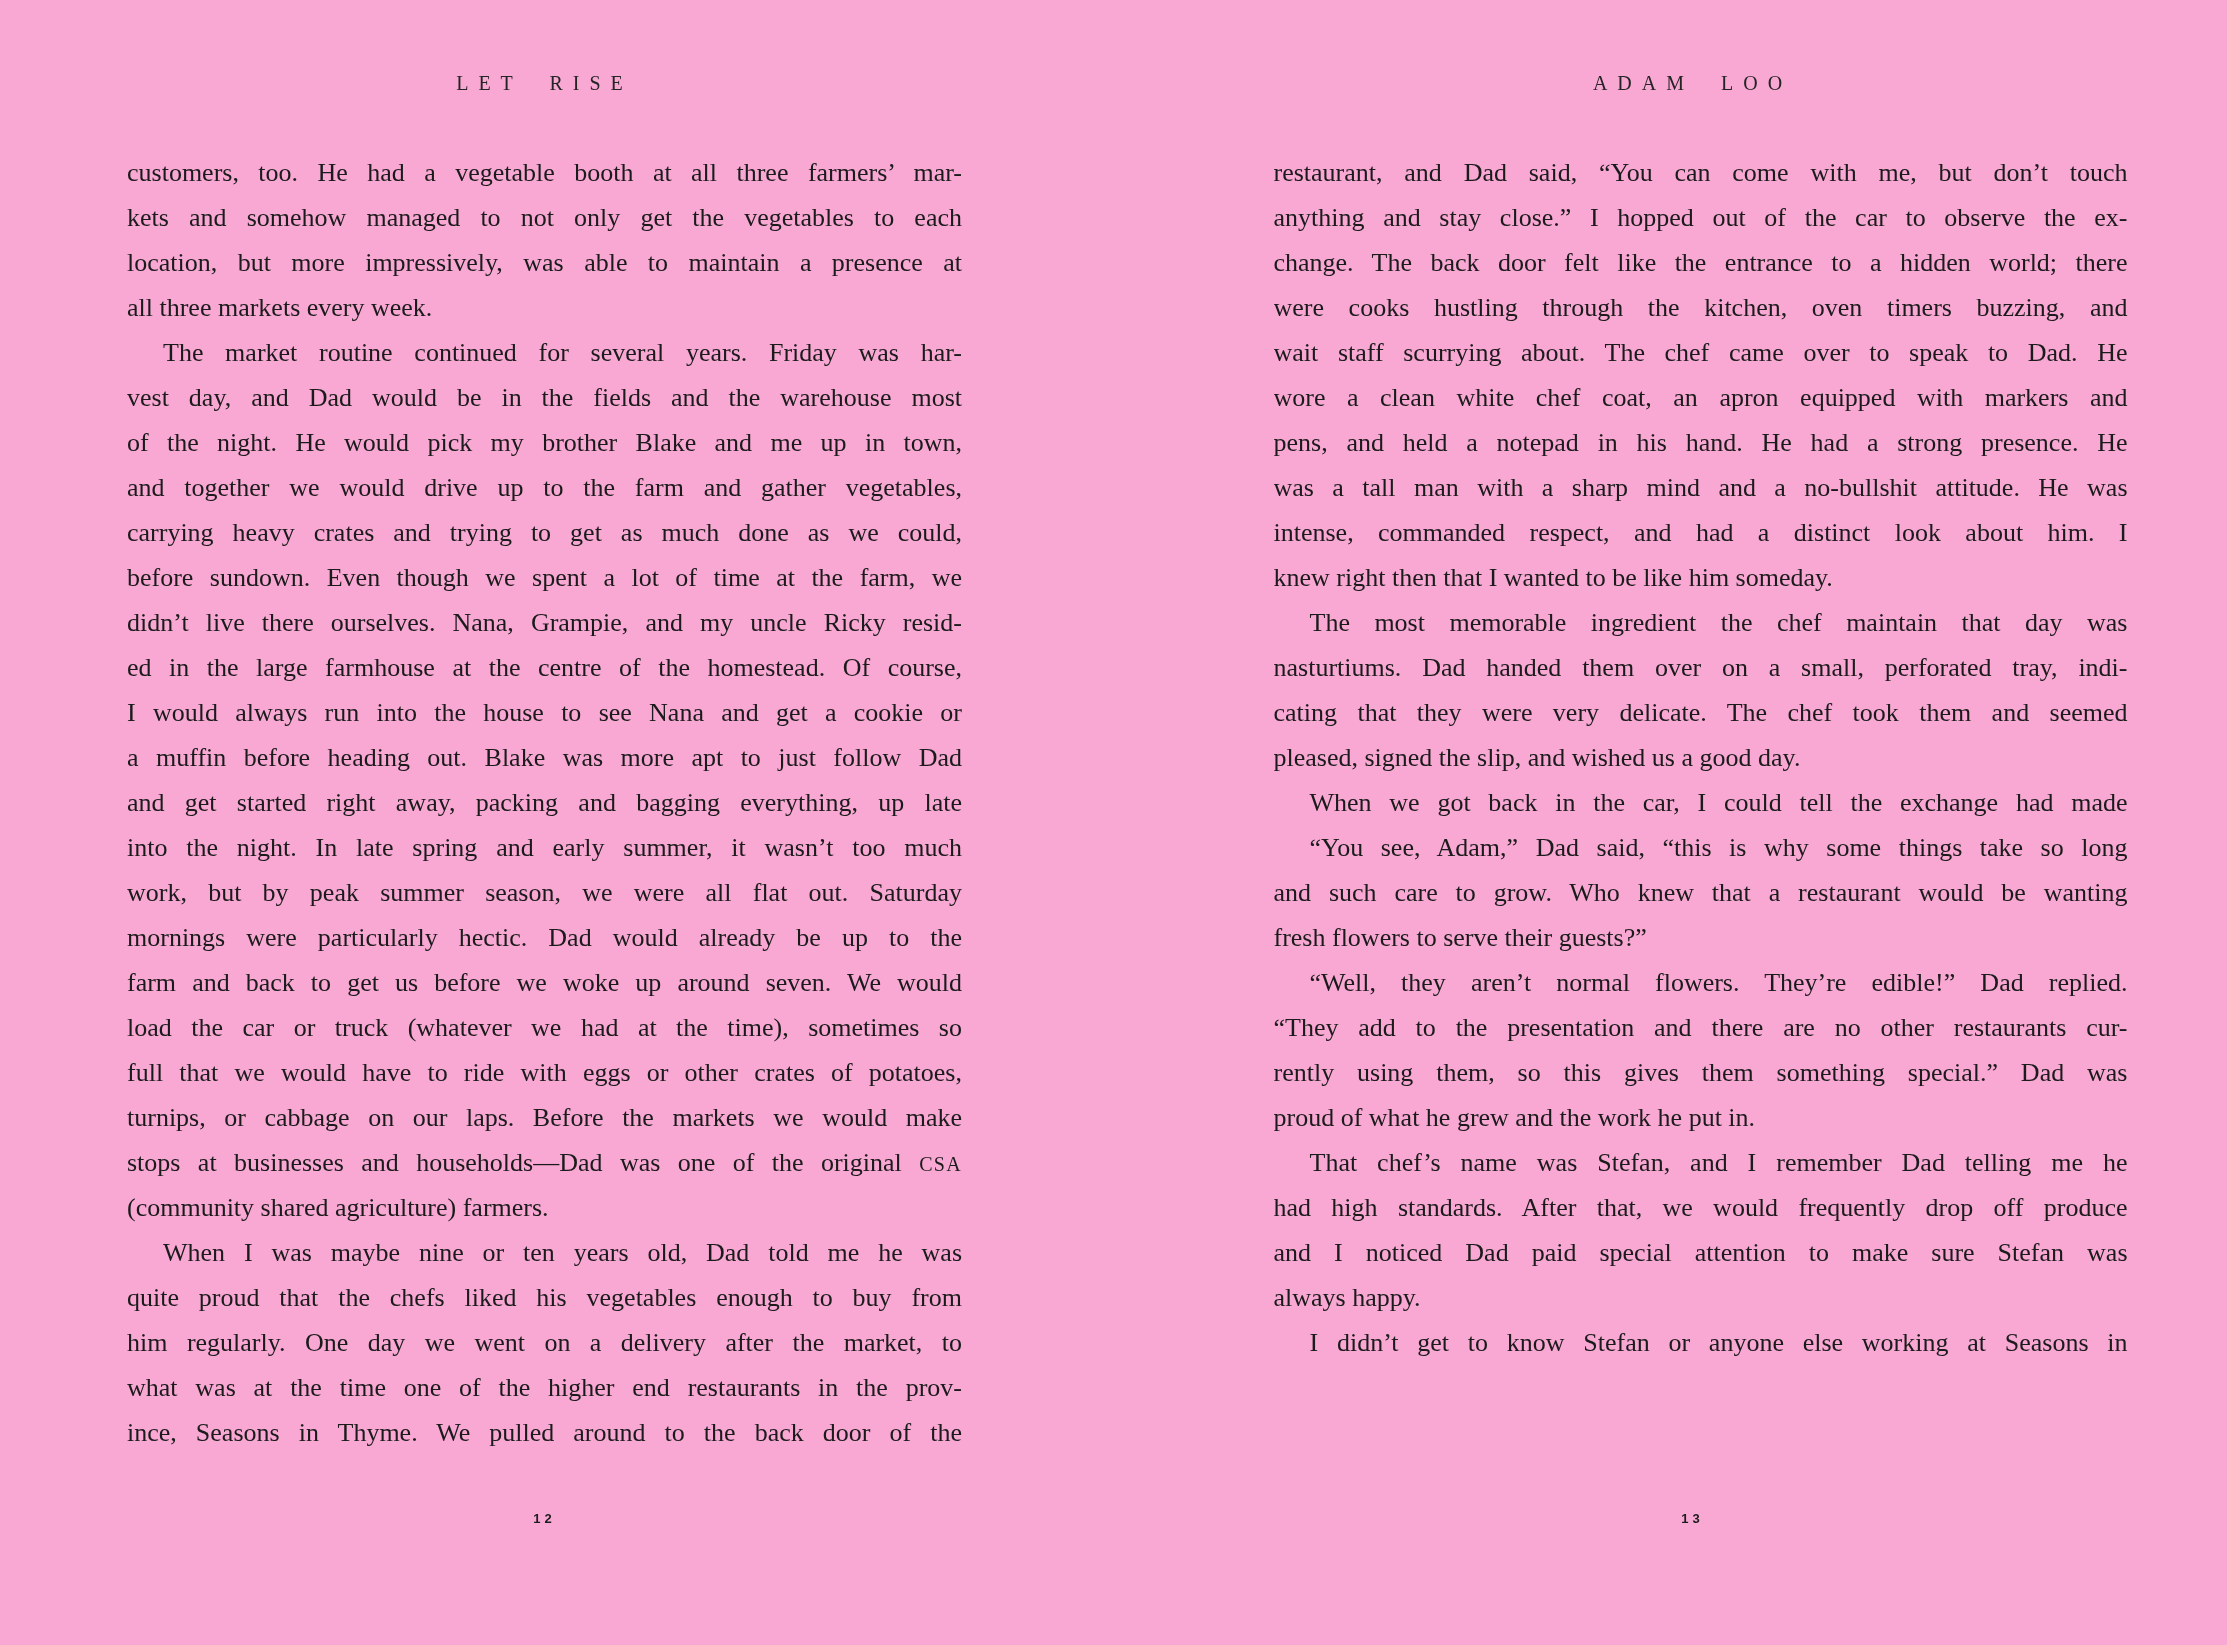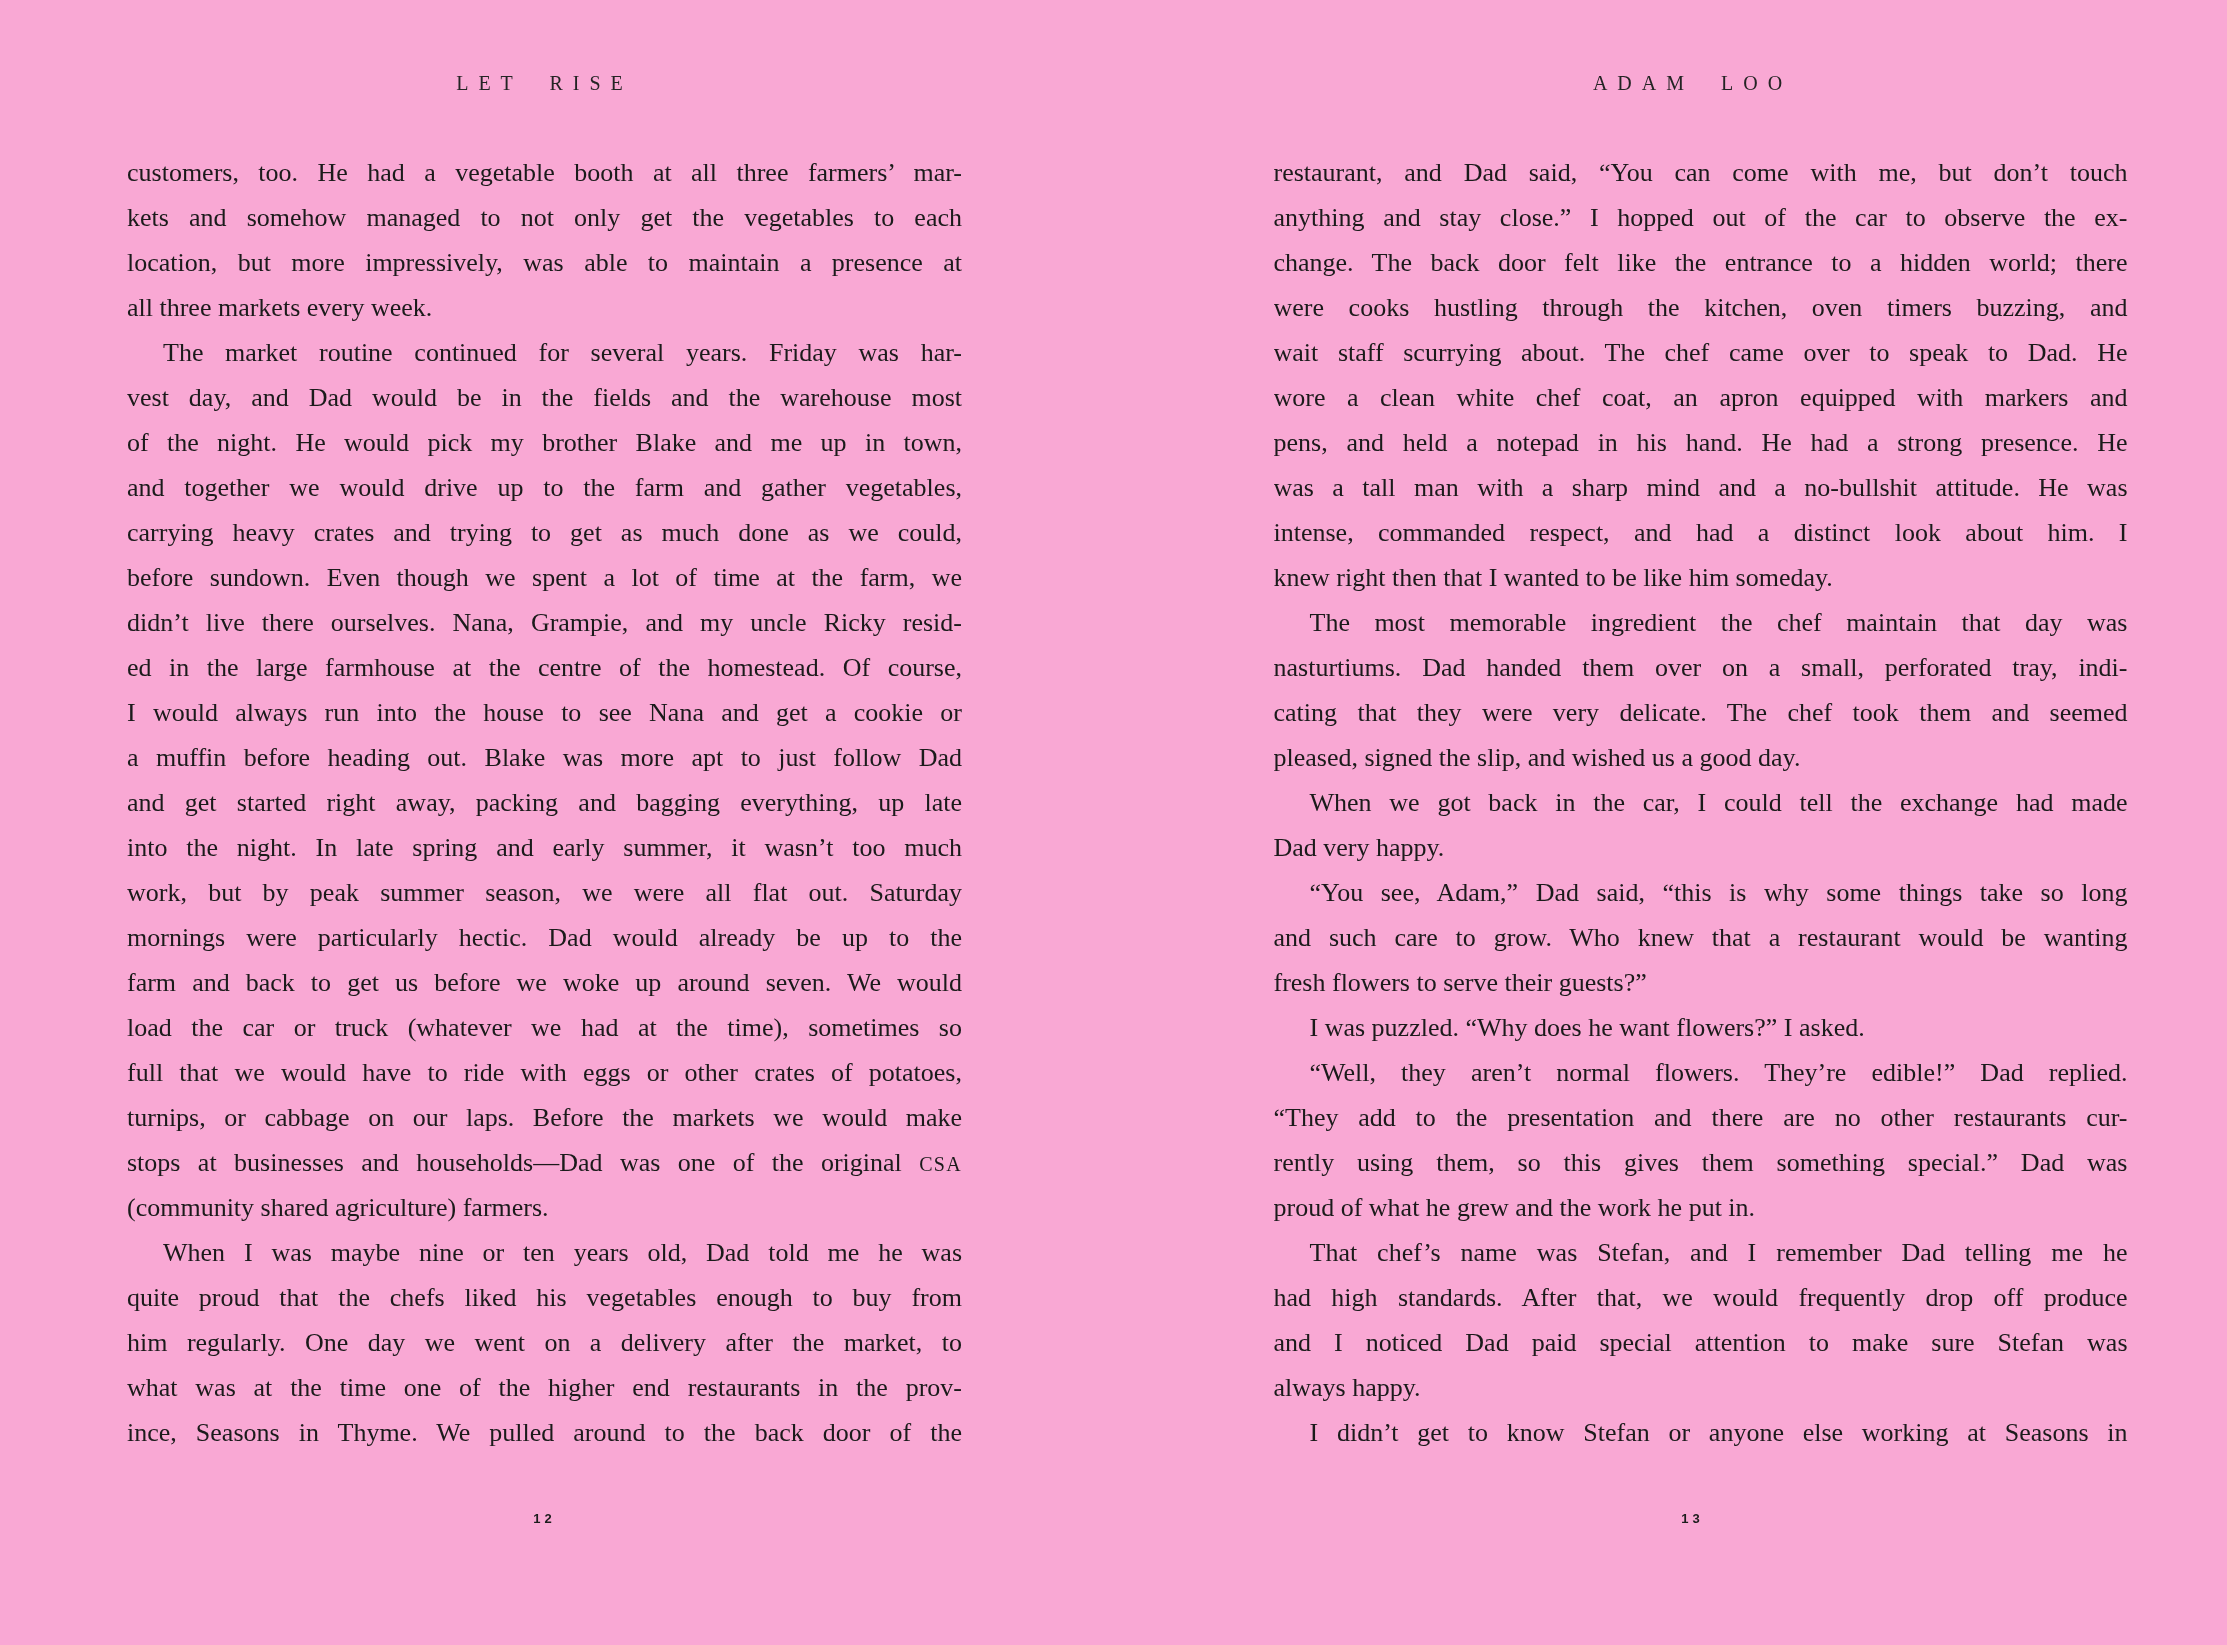--- a/index.html
+++ b/index.html
@@ -101,25 +101,23 @@
         <div class="line">wore a clean white chef coat, an apron equipped with markers and</div>
         <div class="line">pens, and held a notepad in his hand. He had a strong presence. He</div>
         <div class="line">was a tall man with a sharp mind and a no-bullshit attitude. He was</div>
         <div class="line">intense, commanded respect, and had a distinct look about him. I</div>
         <div class="line last">knew right then that I wanted to be like him someday.</div>
         <div class="line indent">The most memorable ingredient the chef maintain that day was</div>
         <div class="line">nasturtiums. Dad handed them over on a small, perforated tray, indi-</div>
         <div class="line">cating that they were very delicate. The chef took them and seemed</div>
         <div class="line last">pleased, signed the slip, and wished us a good day.</div>
         <div class="line indent">When we got back in the car, I could tell the exchange had made</div>
-        <div class="line last">Dad very happy.</div>
         <div class="line indent">“You see, Adam,” Dad said, “this is why some things take so long</div>
         <div class="line">and such care to grow. Who knew that a restaurant would be wanting</div>
         <div class="line last">fresh flowers to serve their guests?”</div>
-        <div class="line indent last">I was puzzled. “Why does he want flowers?” I asked.</div>
         <div class="line indent">“Well, they aren’t normal flowers. They’re edible!” Dad replied.</div>
         <div class="line">“They add to the presentation and there are no other restaurants cur-</div>
         <div class="line">rently using them, so this gives them something special.” Dad was</div>
         <div class="line last">proud of what he grew and the work he put in.</div>
         <div class="line indent">That chef’s name was Stefan, and I remember Dad telling me he</div>
         <div class="line">had high standards. After that, we would frequently drop off produce</div>
         <div class="line">and I noticed Dad paid special attention to make sure Stefan was</div>
         <div class="line last">always happy.</div>
         <div class="line indent">I didn’t get to know Stefan or anyone else working at Seasons in</div>
       </div>

